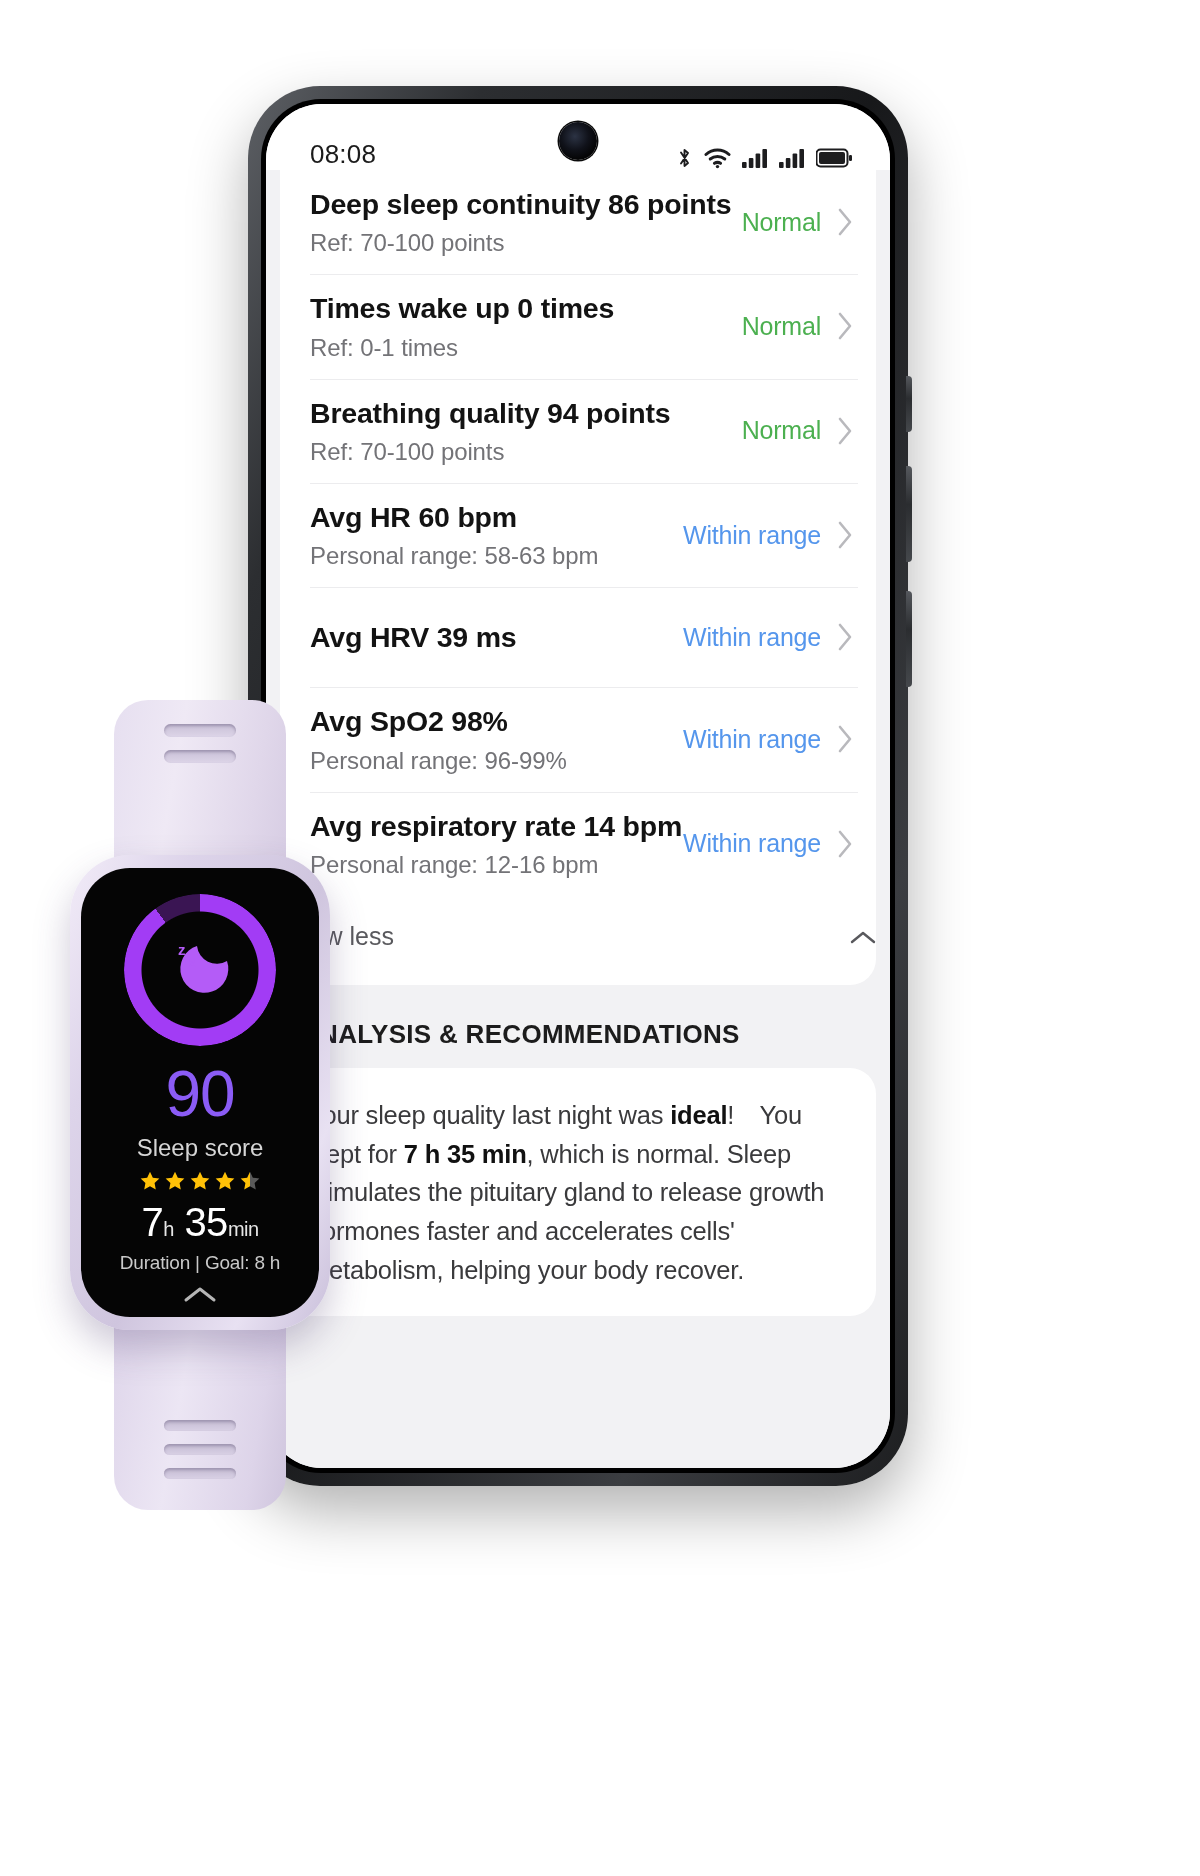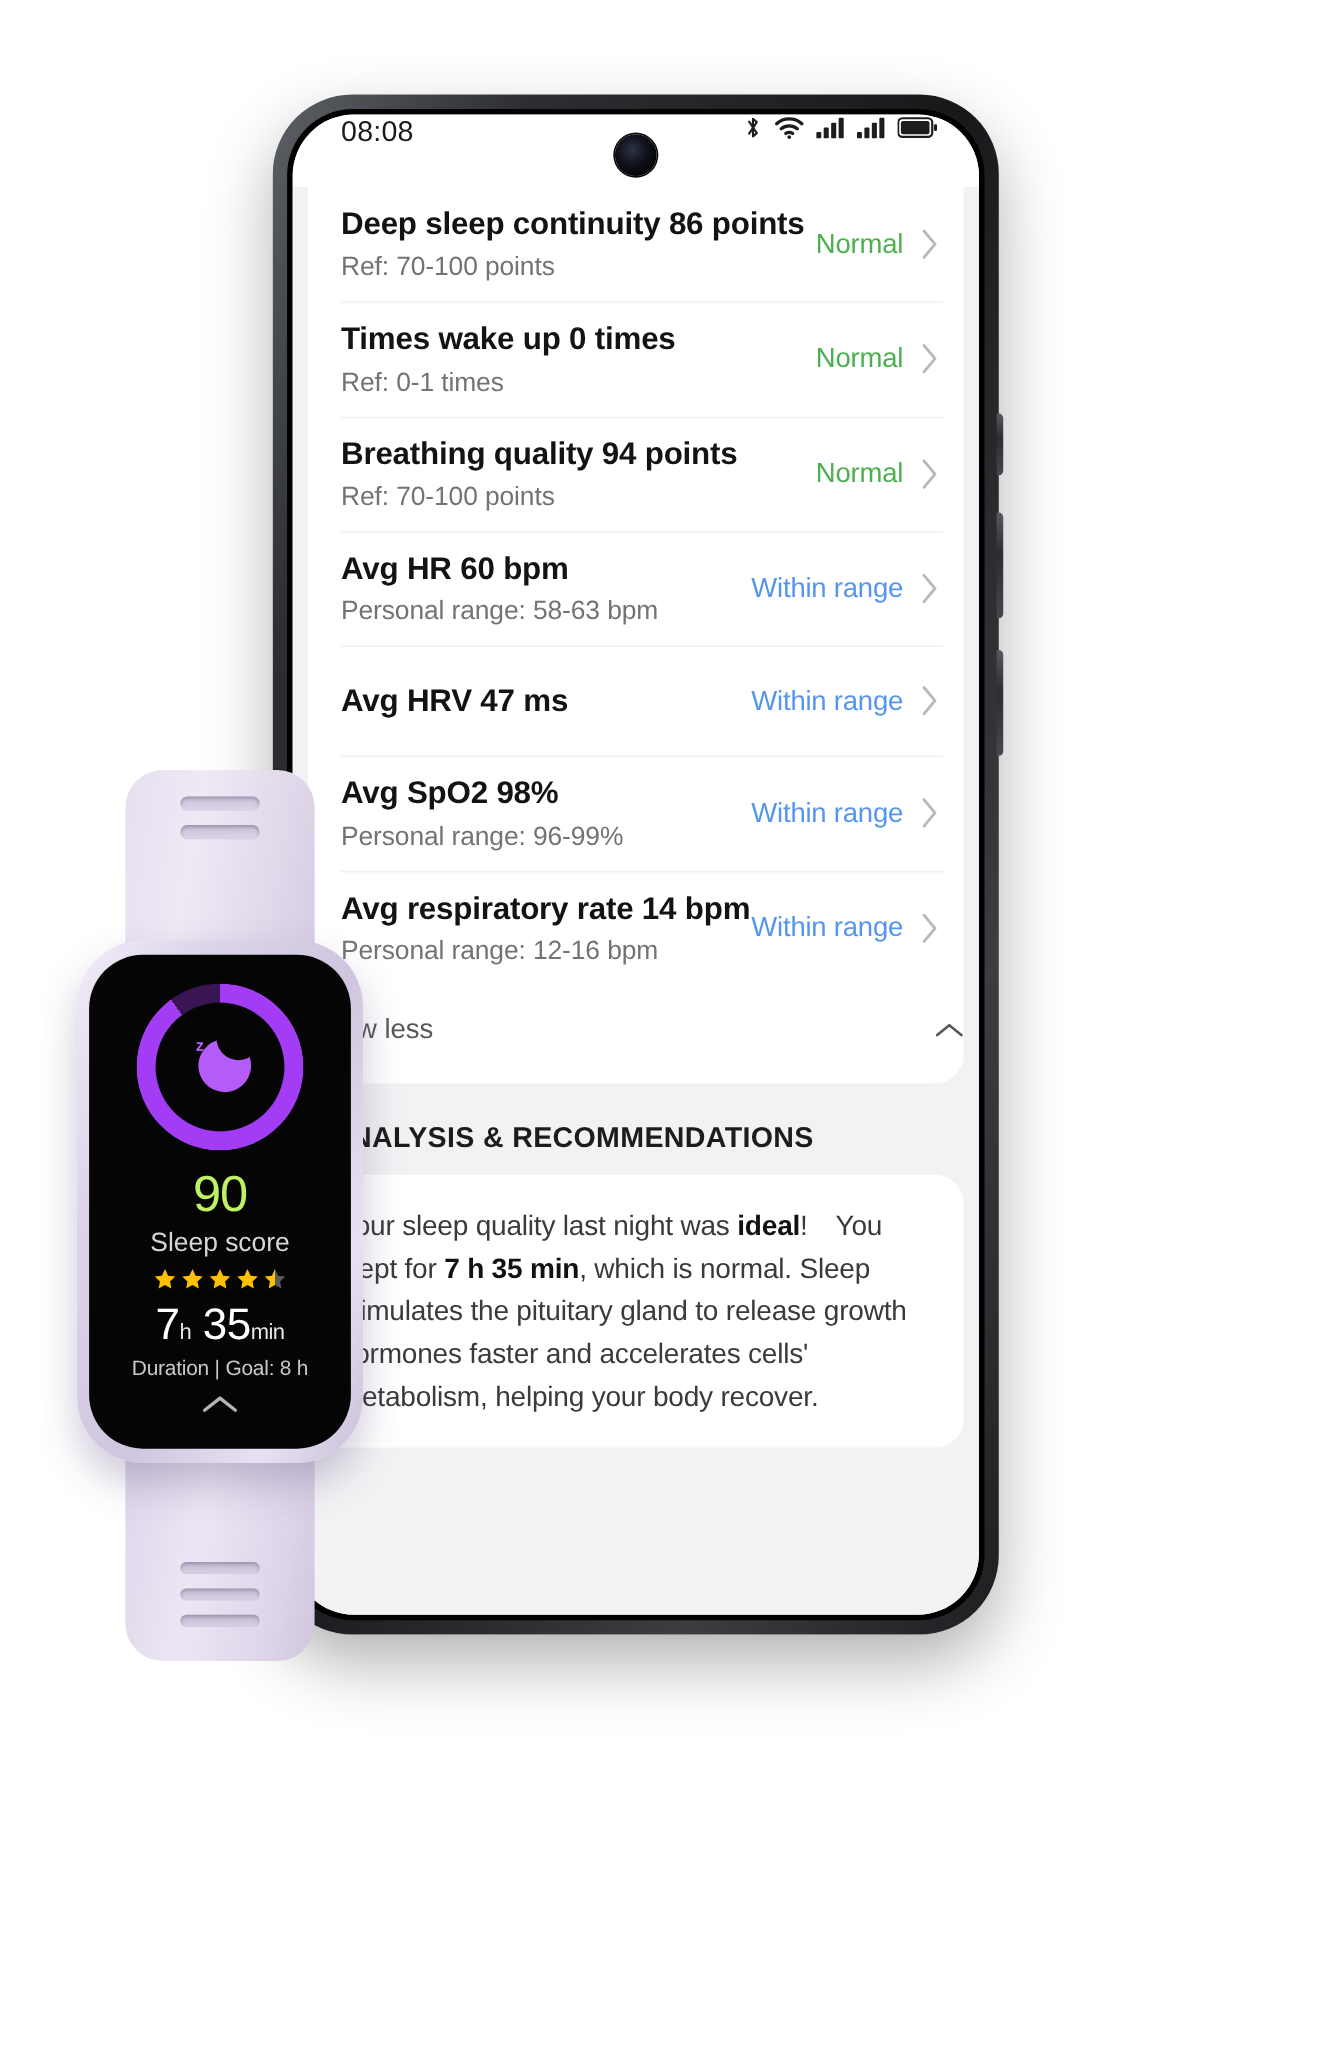--- a/index.html
+++ b/index.html
@@ -45,21 +45,21 @@
   }
   .side-btn.b1 { top: 290px; height: 56px; }
   .side-btn.b2 { top: 380px; height: 96px; }
   .side-btn.b3 { top: 505px; height: 96px; }
 
   
   .statusbar {
     position: relative;
     height: 66px;
     background: #ffffff;
-    display: flex; align-items: flex-start;
+    display: flex; align-items: flex-end;
     padding: 0 38px 0 44px;
   }
   .sb-time { font-size: 26px; color: #1b1b1b; letter-spacing: .2px; font-weight: 400;}
   .sb-spacer { flex: 1; }
   .camera {
     position: absolute; left: 50%; top: 18px;
     transform: translateX(-50%);
     width: 38px; height: 38px; border-radius: 50%;
     background: radial-gradient(circle at 42% 38%, #2c3344 0%, #10121a 42%, #050506 70%, #000 100%);
     box-shadow: 0 0 0 1.5px #0a0a0a;
@@ -207,21 +207,21 @@
     -webkit-mask: radial-gradient(circle, transparent 58px, #000 59px);
     mask: radial-gradient(circle, transparent 58px, #000 59px);
   }
   .moon {
     position: absolute; left: 50%; top: 50%;
     transform: translate(-50%,-50%);
     width: 100px; height: 74px;
   }
   .score {
     margin-top: 16px;
-    font-size: 46px; font-weight: 400; color: #bef264;
+    font-size: 64px; font-weight: 400; color: #8b5cf6;
     line-height: 1; letter-spacing: -1px;
   }
   .score-lbl { margin-top: 8px; font-size: 24px; color: #d6d6d6; }
   .stars { margin-top: 8px; display: flex; gap: 3px; }
   .stars svg { display: block; }
   .dur {
     margin-top: 10px; color: #fff;
     font-size: 40px; line-height: 1; letter-spacing: -.5px;
   }
   .dur small { font-size: 20px; color: #e6e6e6; }
@@ -343,21 +343,21 @@
                 <span class="chev">
                     <svg width="17" height="30" viewBox="0 0 17 30">
                       <path d="M3 3 L13 15 L3 27" fill="none" stroke="currentColor" stroke-width="2.6" stroke-linecap="round" stroke-linejoin="round"></path>
                     </svg>
                   </span>
               </div>
             </div>
 
             <div class="row">
               <div class="row-texts">
-                <div class="row-title">Avg HRV 47 ms</div>
+                <div class="row-title">Avg HRV 39 ms</div>
               </div>
               <div class="row-right">
                 <span class="status-txt within">Within range</span>
                 <span class="chev">
                     <svg width="17" height="30" viewBox="0 0 17 30">
                       <path d="M3 3 L13 15 L3 27" fill="none" stroke="currentColor" stroke-width="2.6" stroke-linecap="round" stroke-linejoin="round"></path>
                     </svg>
                   </span>
               </div>
             </div>

